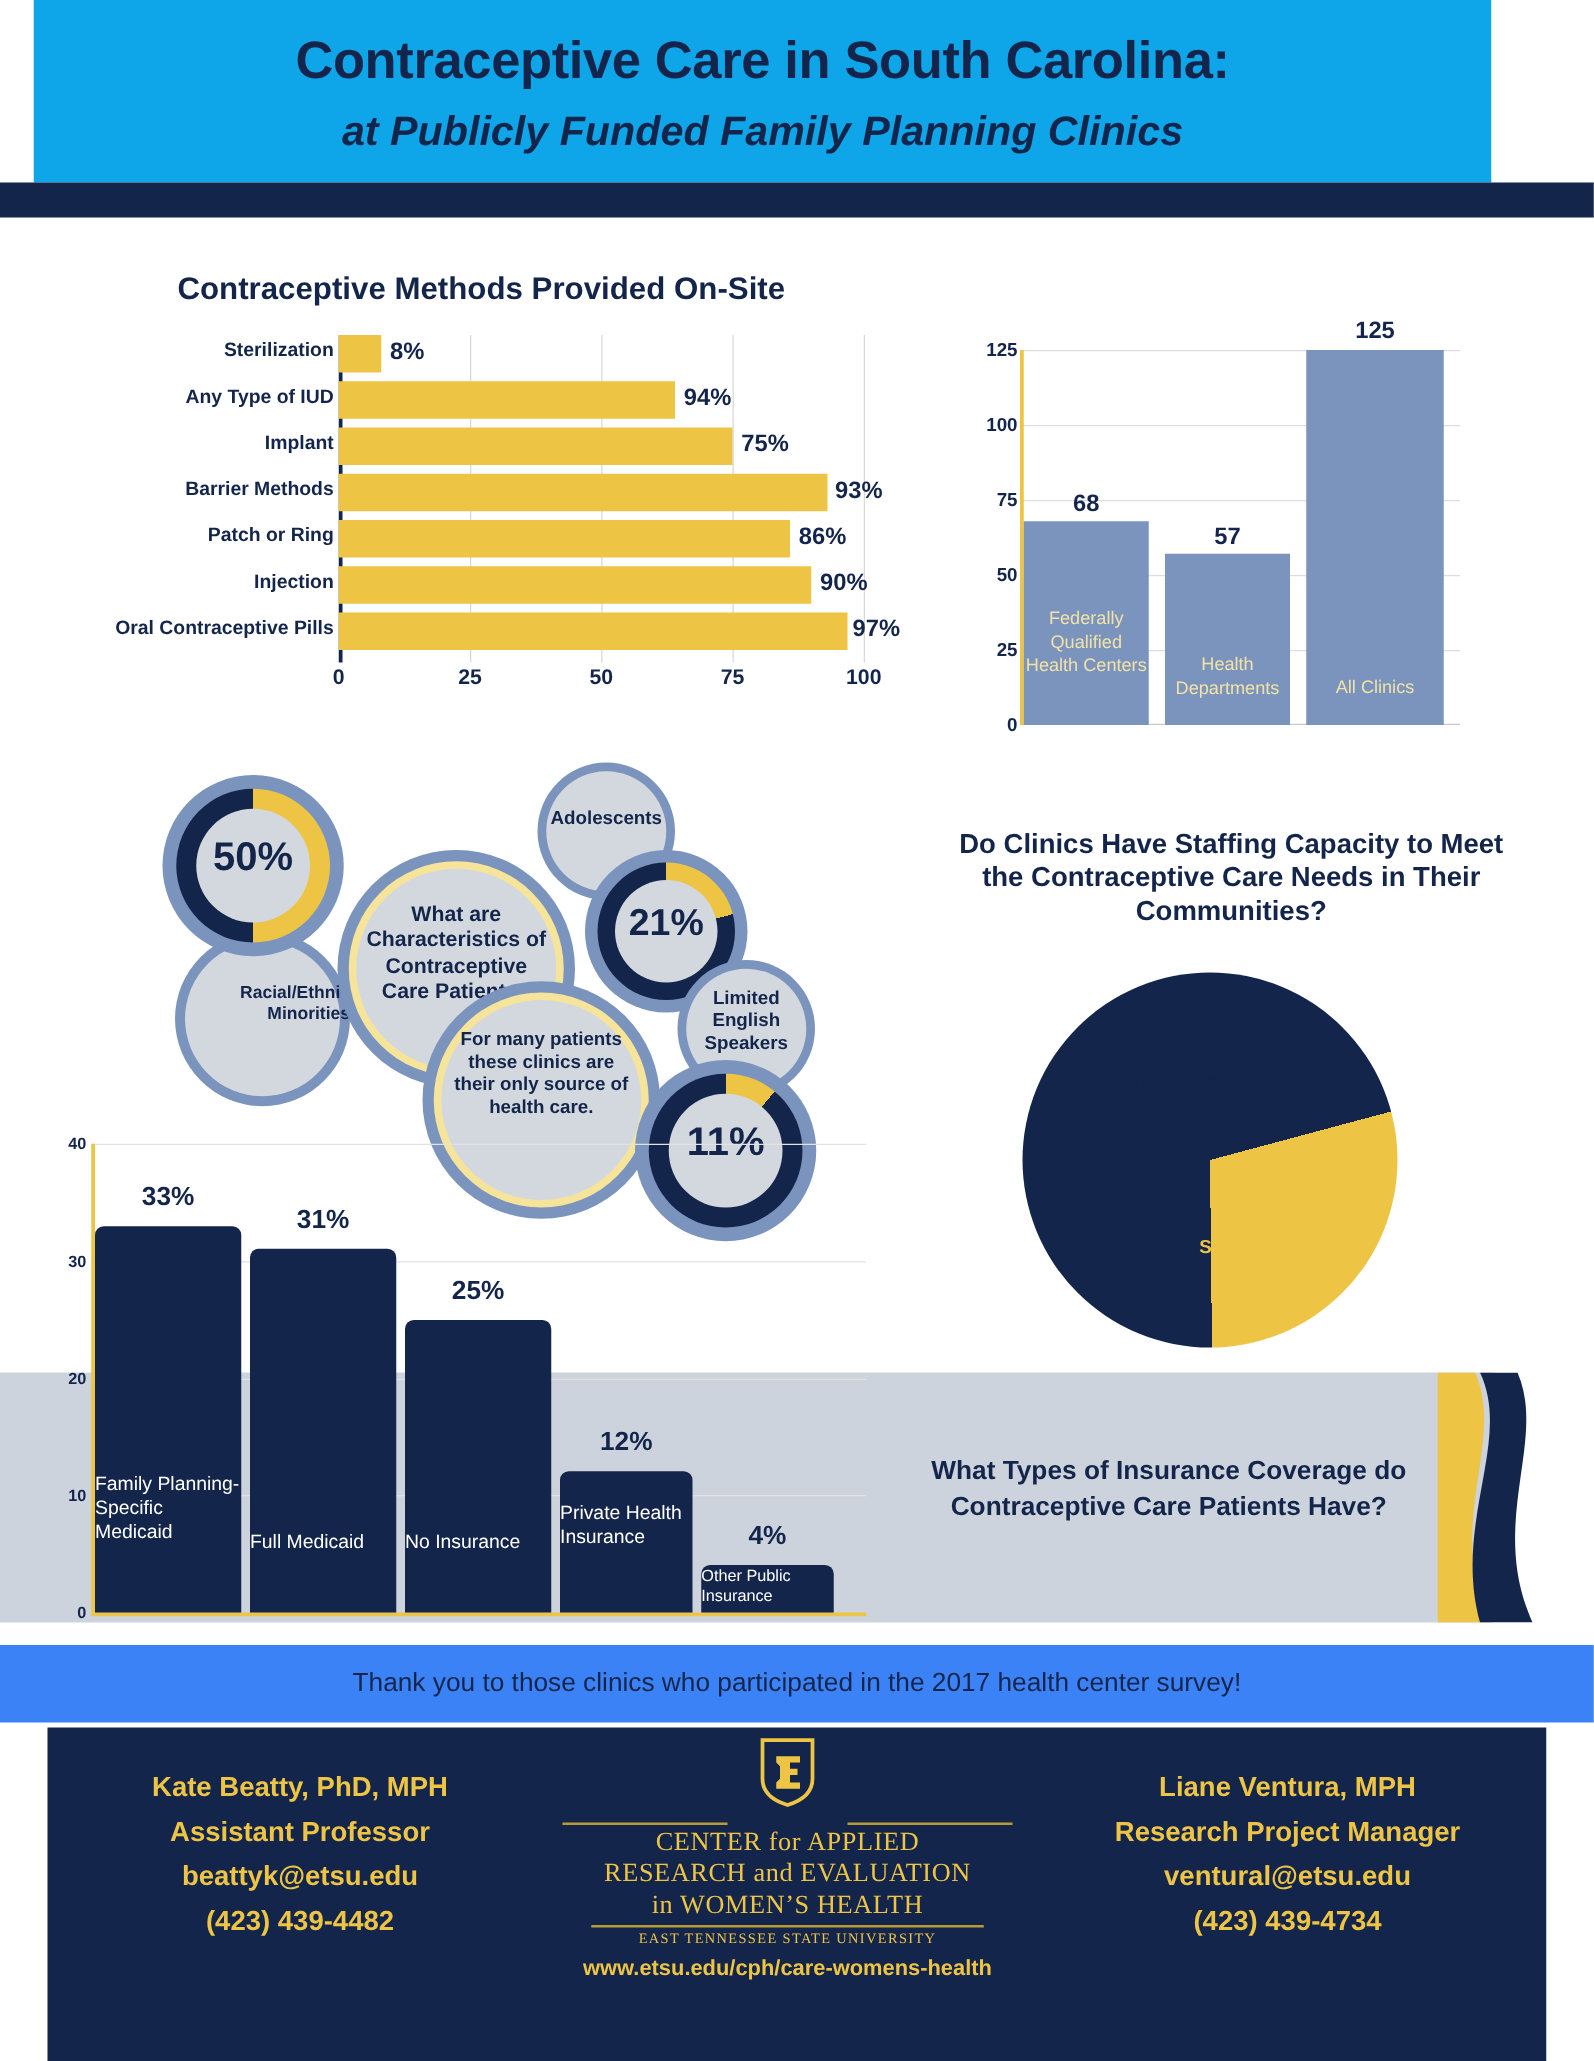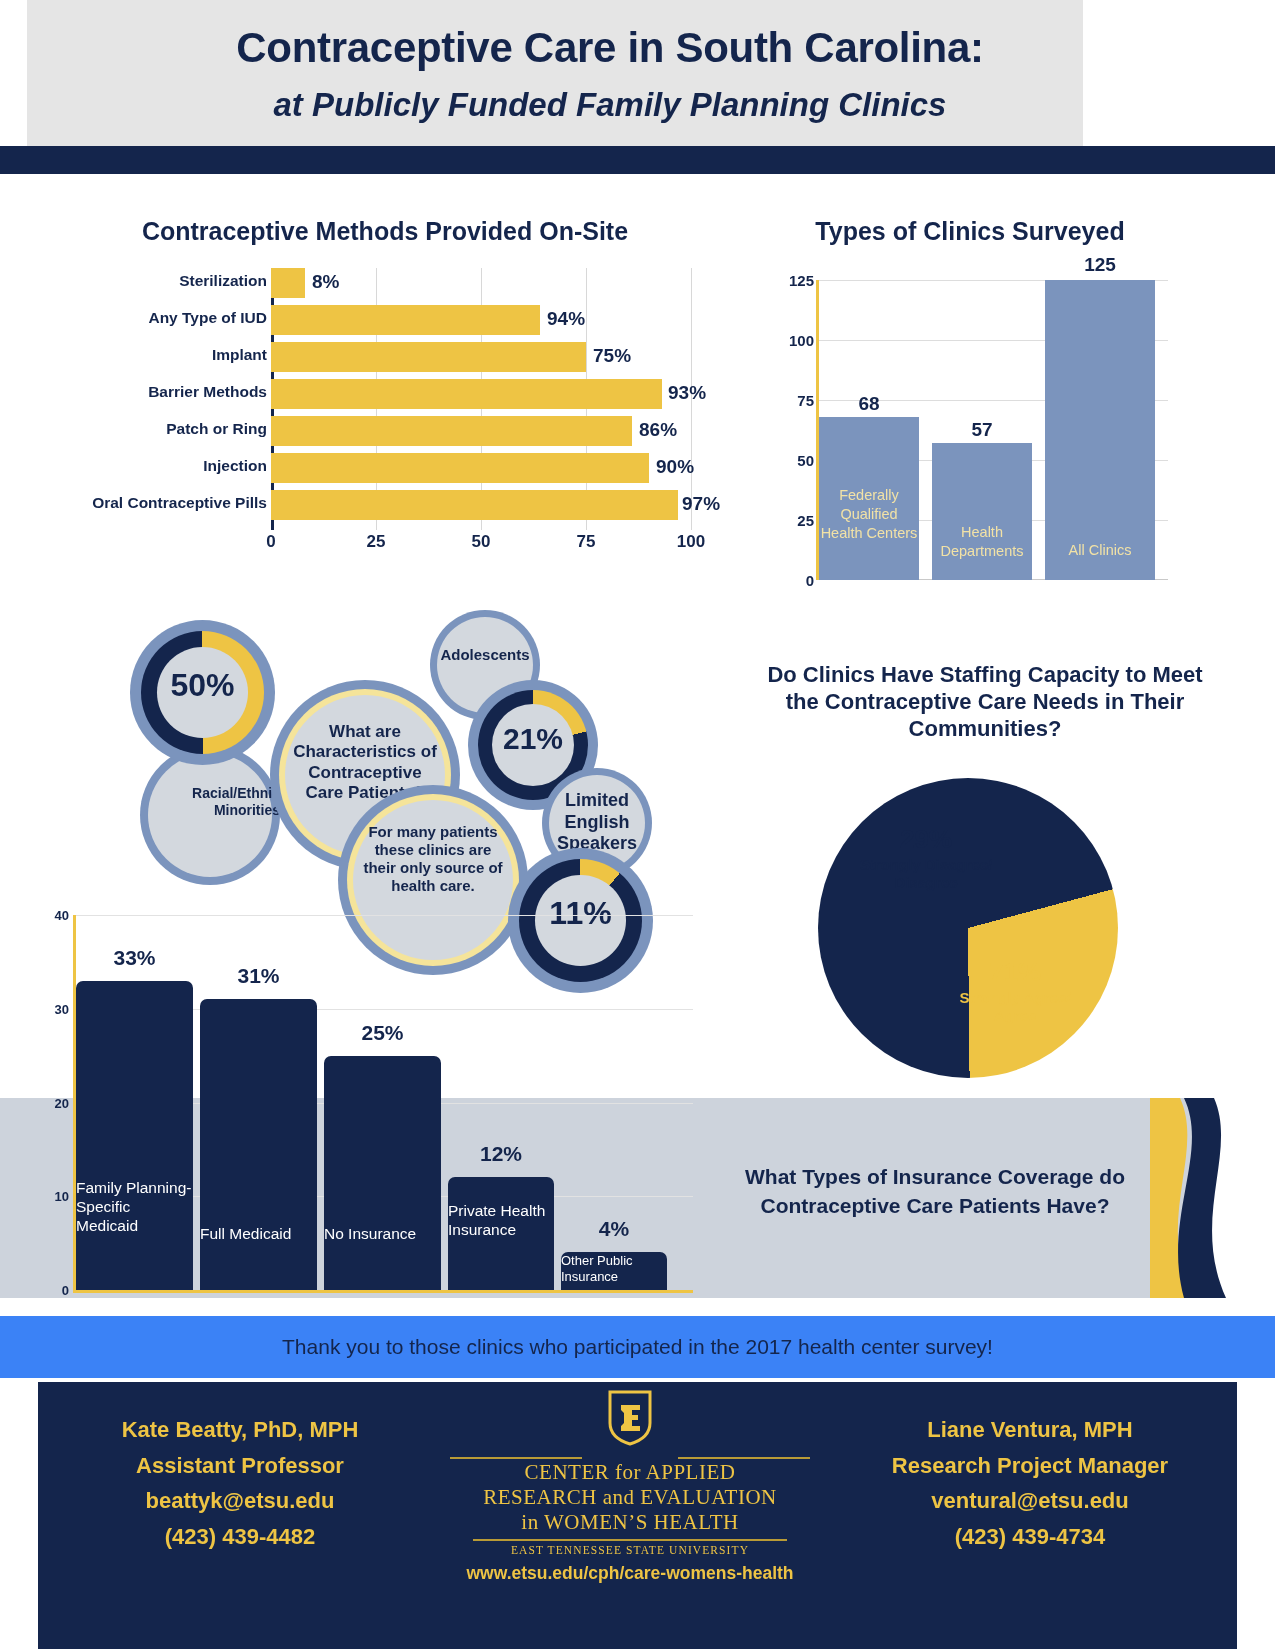--- a/index.html
+++ b/index.html
@@ -7,21 +7,21 @@
     width:1275px;height:1649px;
     background:#ffffff;
     font-family:"Liberation Sans", sans-serif;
     color:#14254c;
     overflow:hidden;
     position:relative;
   }
   .page{position:relative;width:1275px;height:1649px;}
 
   
-  .hdr-band{position:absolute;left:27px;top:0;width:1056px;height:146px;background:#e5e5e5;}
+  .hdr-band{position:absolute;left:27px;top:0;width:1166px;height:146px;background:#0ea5e9;}
   .hdr-title{position:absolute;left:0;top:24px;width:1166px;text-align:center;
     font-size:42px;font-weight:bold;letter-spacing:-0.3px;color:#14254c;}
   .hdr-sub{position:absolute;left:0;top:86px;width:1166px;text-align:center;
     font-size:33px;font-weight:bold;font-style:italic;color:#14254c;}
   .hdr-rule{position:absolute;left:0;top:146px;width:1275px;height:28px;background:#14254c;}
 
   
   .sec-title{position:absolute;font-weight:bold;color:#14254c;text-align:center;line-height:1.22;}
 
   
@@ -164,21 +164,20 @@
 
     <div class="hbar-ticks">
       <div class="hbar-tick" style="left:0px;">0</div>
       <div class="hbar-tick" style="left:105px;">25</div>
       <div class="hbar-tick" style="left:210px;">50</div>
       <div class="hbar-tick" style="left:315px;">75</div>
       <div class="hbar-tick" style="left:420px;">100</div>
     </div>
   </div>
 
-  <div class="sec-title" style="left:770px;top:216px;width:400px;font-size:25px;">Types of Clinics Surveyed</div>
 
   <div id="colchart">
     <div class="col-grid" style="top:12px;"></div>
     <div class="col-grid" style="top:72px;"></div>
     <div class="col-grid" style="top:132px;"></div>
     <div class="col-grid" style="top:192px;"></div>
     <div class="col-grid" style="top:252px;"></div>
     <div class="col-base"></div>
     <div class="col-axisline"></div>
 
@@ -235,21 +234,21 @@
     </div>
 
     <div class="bub bub-ring" style="left:228px;top:185px;width:190px;height:190px;">
       <div style="position:absolute;left:9px;top:9px;width:172px;height:172px;border-radius:50%;background:#f5e49a;"></div>
       <div class="bub-inner" style="left:15px;top:15px;width:160px;height:160px;"></div>
       <div class="bub-text" style="top:38px;font-size:15px;padding:0 24px;width:calc(100% - 48px);">For many patients these clinics are their only source of health care.</div>
     </div>
 
     <div class="bub bub-ring" style="left:432px;top:168px;width:110px;height:110px;">
       <div class="bub-inner" style="left:7px;top:7px;width:96px;height:96px;"></div>
-      <div class="bub-text" style="top:22px;font-size:18px;">Limited English Speakers</div>
+      <div class="bub-text" style="top:22px;font-size:15px;">Limited English Speakers</div>
     </div>
 
     <div class="bub bub-ring" style="left:398px;top:248px;width:145px;height:145px;">
       <div style="position:absolute;left:11px;top:11px;width:123px;height:123px;border-radius:50%;
                   background:conic-gradient(#eec444 0 11%,#14254c 11% 100%);"></div>
       <div class="bub-inner" style="left:27px;top:27px;width:91px;height:91px;"></div>
       <div class="donut-num" style="top:47px;font-size:32px;">11%</div>
     </div>
   </div>
 

